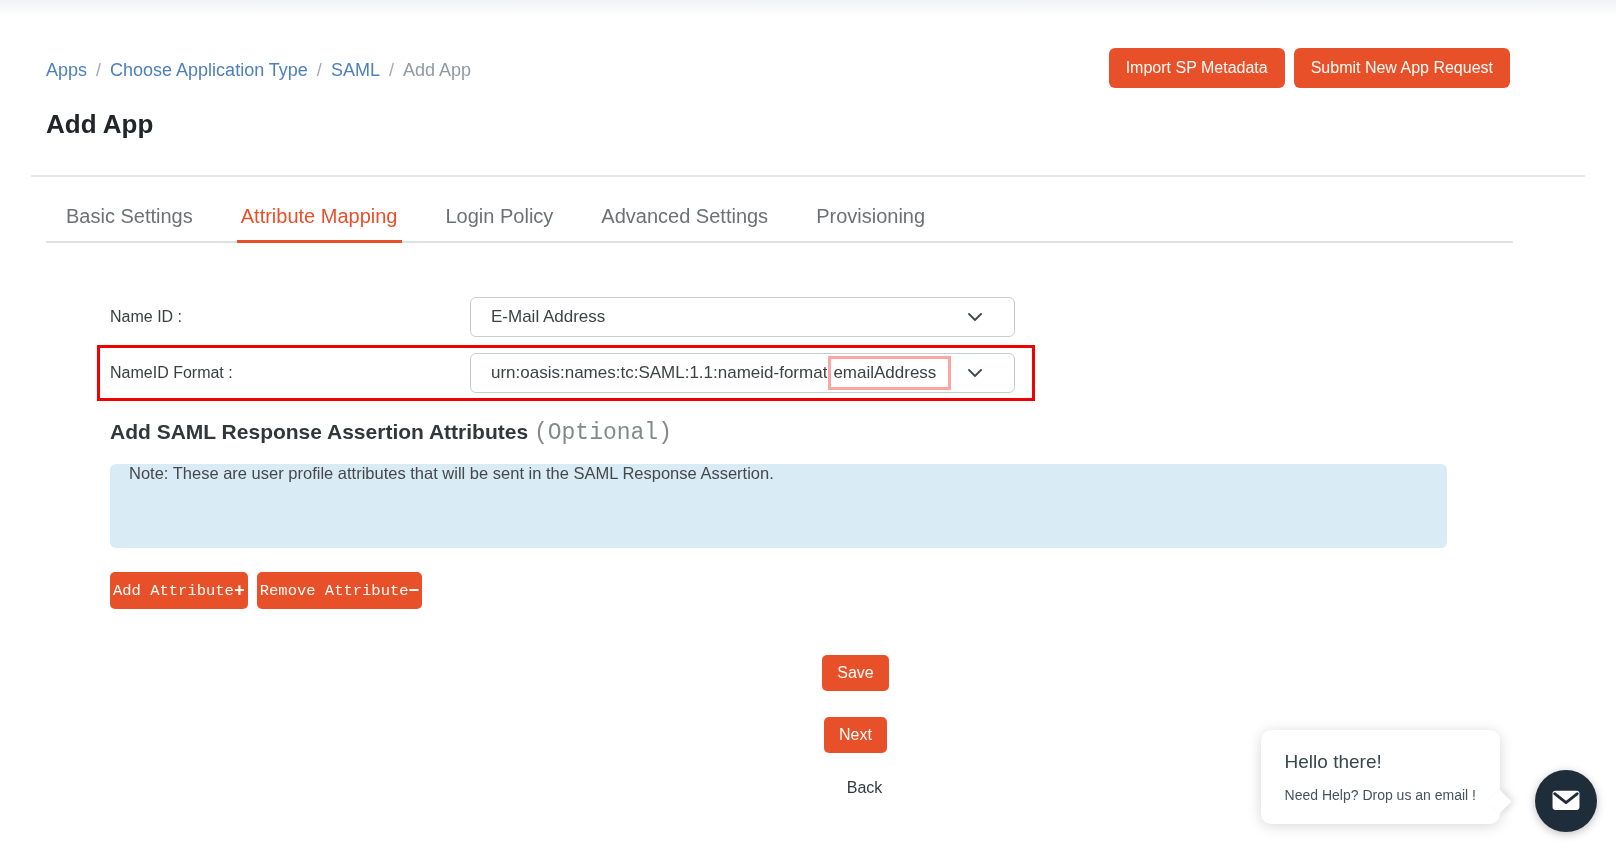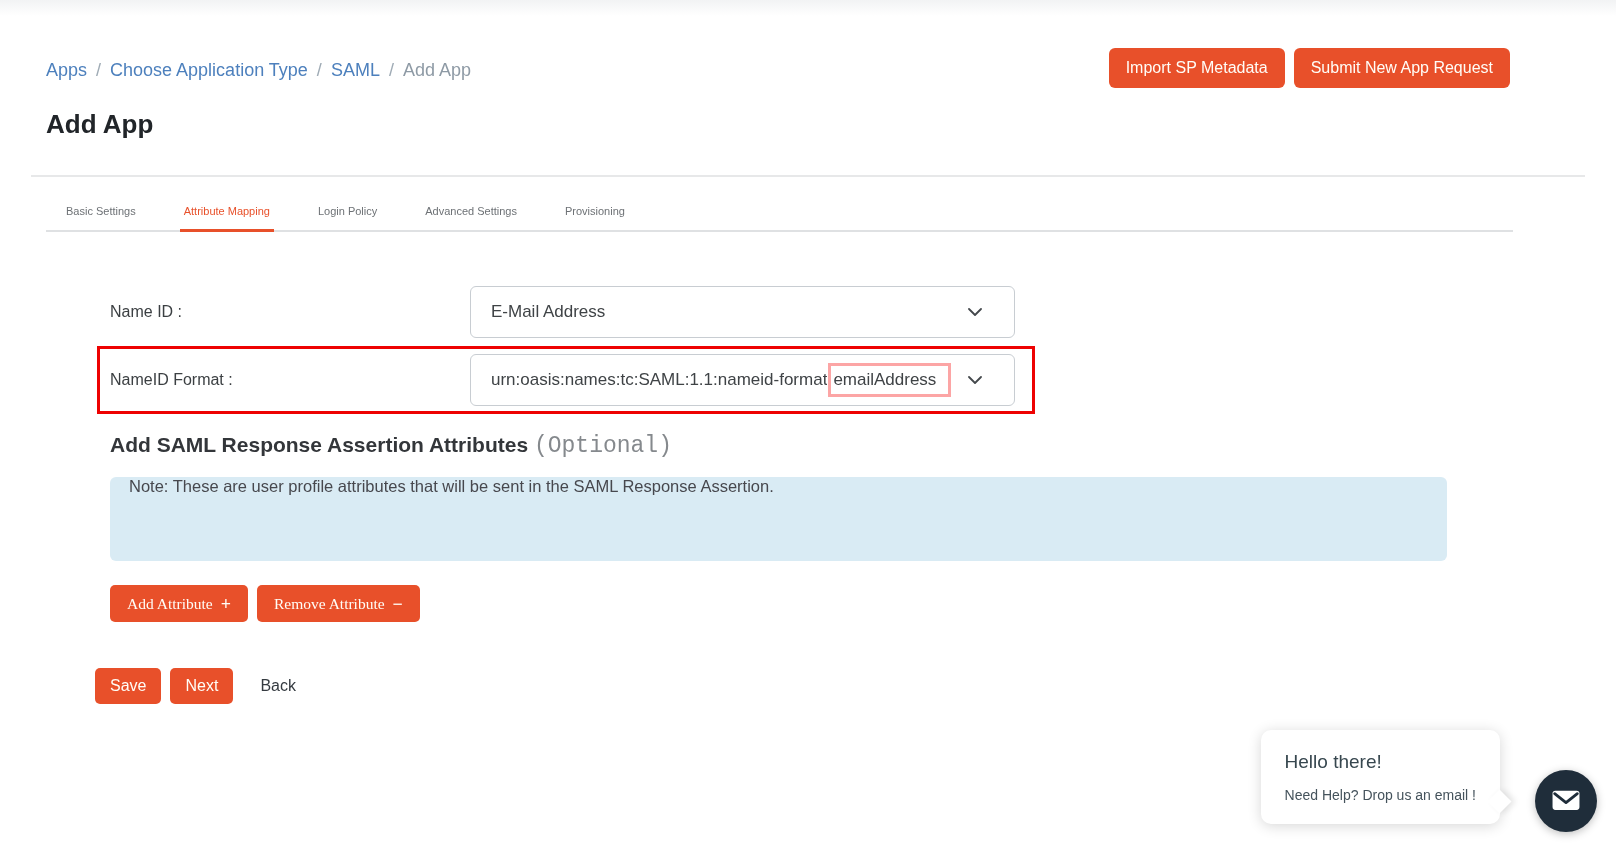--- a/index.html
+++ b/index.html
@@ -41,35 +41,35 @@
   .divider { margin: 34px 31px 0; border-top: 2px solid #e7e8e9; }
 
   
   .tabs {
     margin: 0 103px 0 46px;
     border-bottom: 2px solid #dfe1e3;
     display: flex; padding-left: 16px;
   }
   .tab {
     padding: 28px 4px 13px; margin-right: 40px;
-    font-size: 11px; color: #6d7175; cursor: pointer; white-space: nowrap;
+    font-size: 20px; color: #6d7175; cursor: pointer; white-space: nowrap;
   }
   .tab.active {
     color: #e8502a;
     border-bottom: 3px solid #e8502a;
     margin-bottom: -2px; padding-bottom: 12px;
   }
 
   
   .content { margin-left: 95px; }
   .form-row { display: flex; align-items: center; }
   .row-1 { margin-top: 54px; padding-left: 15px; }
   .form-label { width: 360px; font-size: 16px; color: #3c4043; }
   .select {
-    width: 545px; height: 52px;
+    width: 545px; height: 40px;
     border: 1px solid #c8cdd2; border-radius: 6px; background: #fff;
     display: flex; align-items: center;
     padding: 0 32px 0 20px; cursor: pointer;
     font-size: 17px; color: #3f4346; position: relative;
   }
   .select .chev { margin-left: auto; flex: 0 0 auto; }
   .red-outline {
     margin: 8px 0 0 2px; width: 938px;
     border: 3px solid #ee0202;
     padding: 5px 14px 5px 10px;
@@ -87,28 +87,28 @@
   .section-heading .optional { font-weight: 400; color: #85898d; font-size: 23px; font-family: Liberation Mono, monospace; }
   .note-box {
     margin: 16px 0 0 15px; width: 1337px; height: 84px;
     background: #d9ebf4; border-radius: 6px;
     display: flex; padding-left: 19px;
     font-size: 16.5px; color: #47484e;
   }
   .attr-btns { margin: 24px 0 0 15px; display: flex; gap: 9px; }
   .btn-attr {
     background: #e8502a; color: #fffdf7; border: none; cursor: pointer;
-    border-radius: 5px; height: 37px; padding: 0 17px;
-    font-size: 15.5px; font-weight: 500; font-family: Liberation Serif, serif;
-    display: flex; align-items: center; gap: 8px;
+    border-radius: 5px; height: 37px; padding: 0 3px;
+    font-size: 15.5px; font-weight: 500; font-family: Liberation Mono, monospace;
+    display: flex; align-items: center; 
   }
   .glyph { font-weight: 800; font-size: 18px; line-height: 1; }
 
   
-  .footer-actions { margin-top: 46px; display: flex; align-items: center; gap: 9px; }
+  .footer-actions { margin-top: 46px; display: flex; align-items: center; gap: 26px; flex-direction: column; }
   .btn-small {
     background: #e8502a; color: #fffdf7; border: none; cursor: pointer;
     border-radius: 5px; height: 36px; padding: 0 15px;
     font-size: 16px; font-family: "Liberation Sans", sans-serif;
   }
   .back-link { margin-left: 18px; font-size: 16px; color: #343a40; cursor: pointer; }
 
   
   .chat-bubble {
     position: absolute; right: 116px; bottom: 22px;

